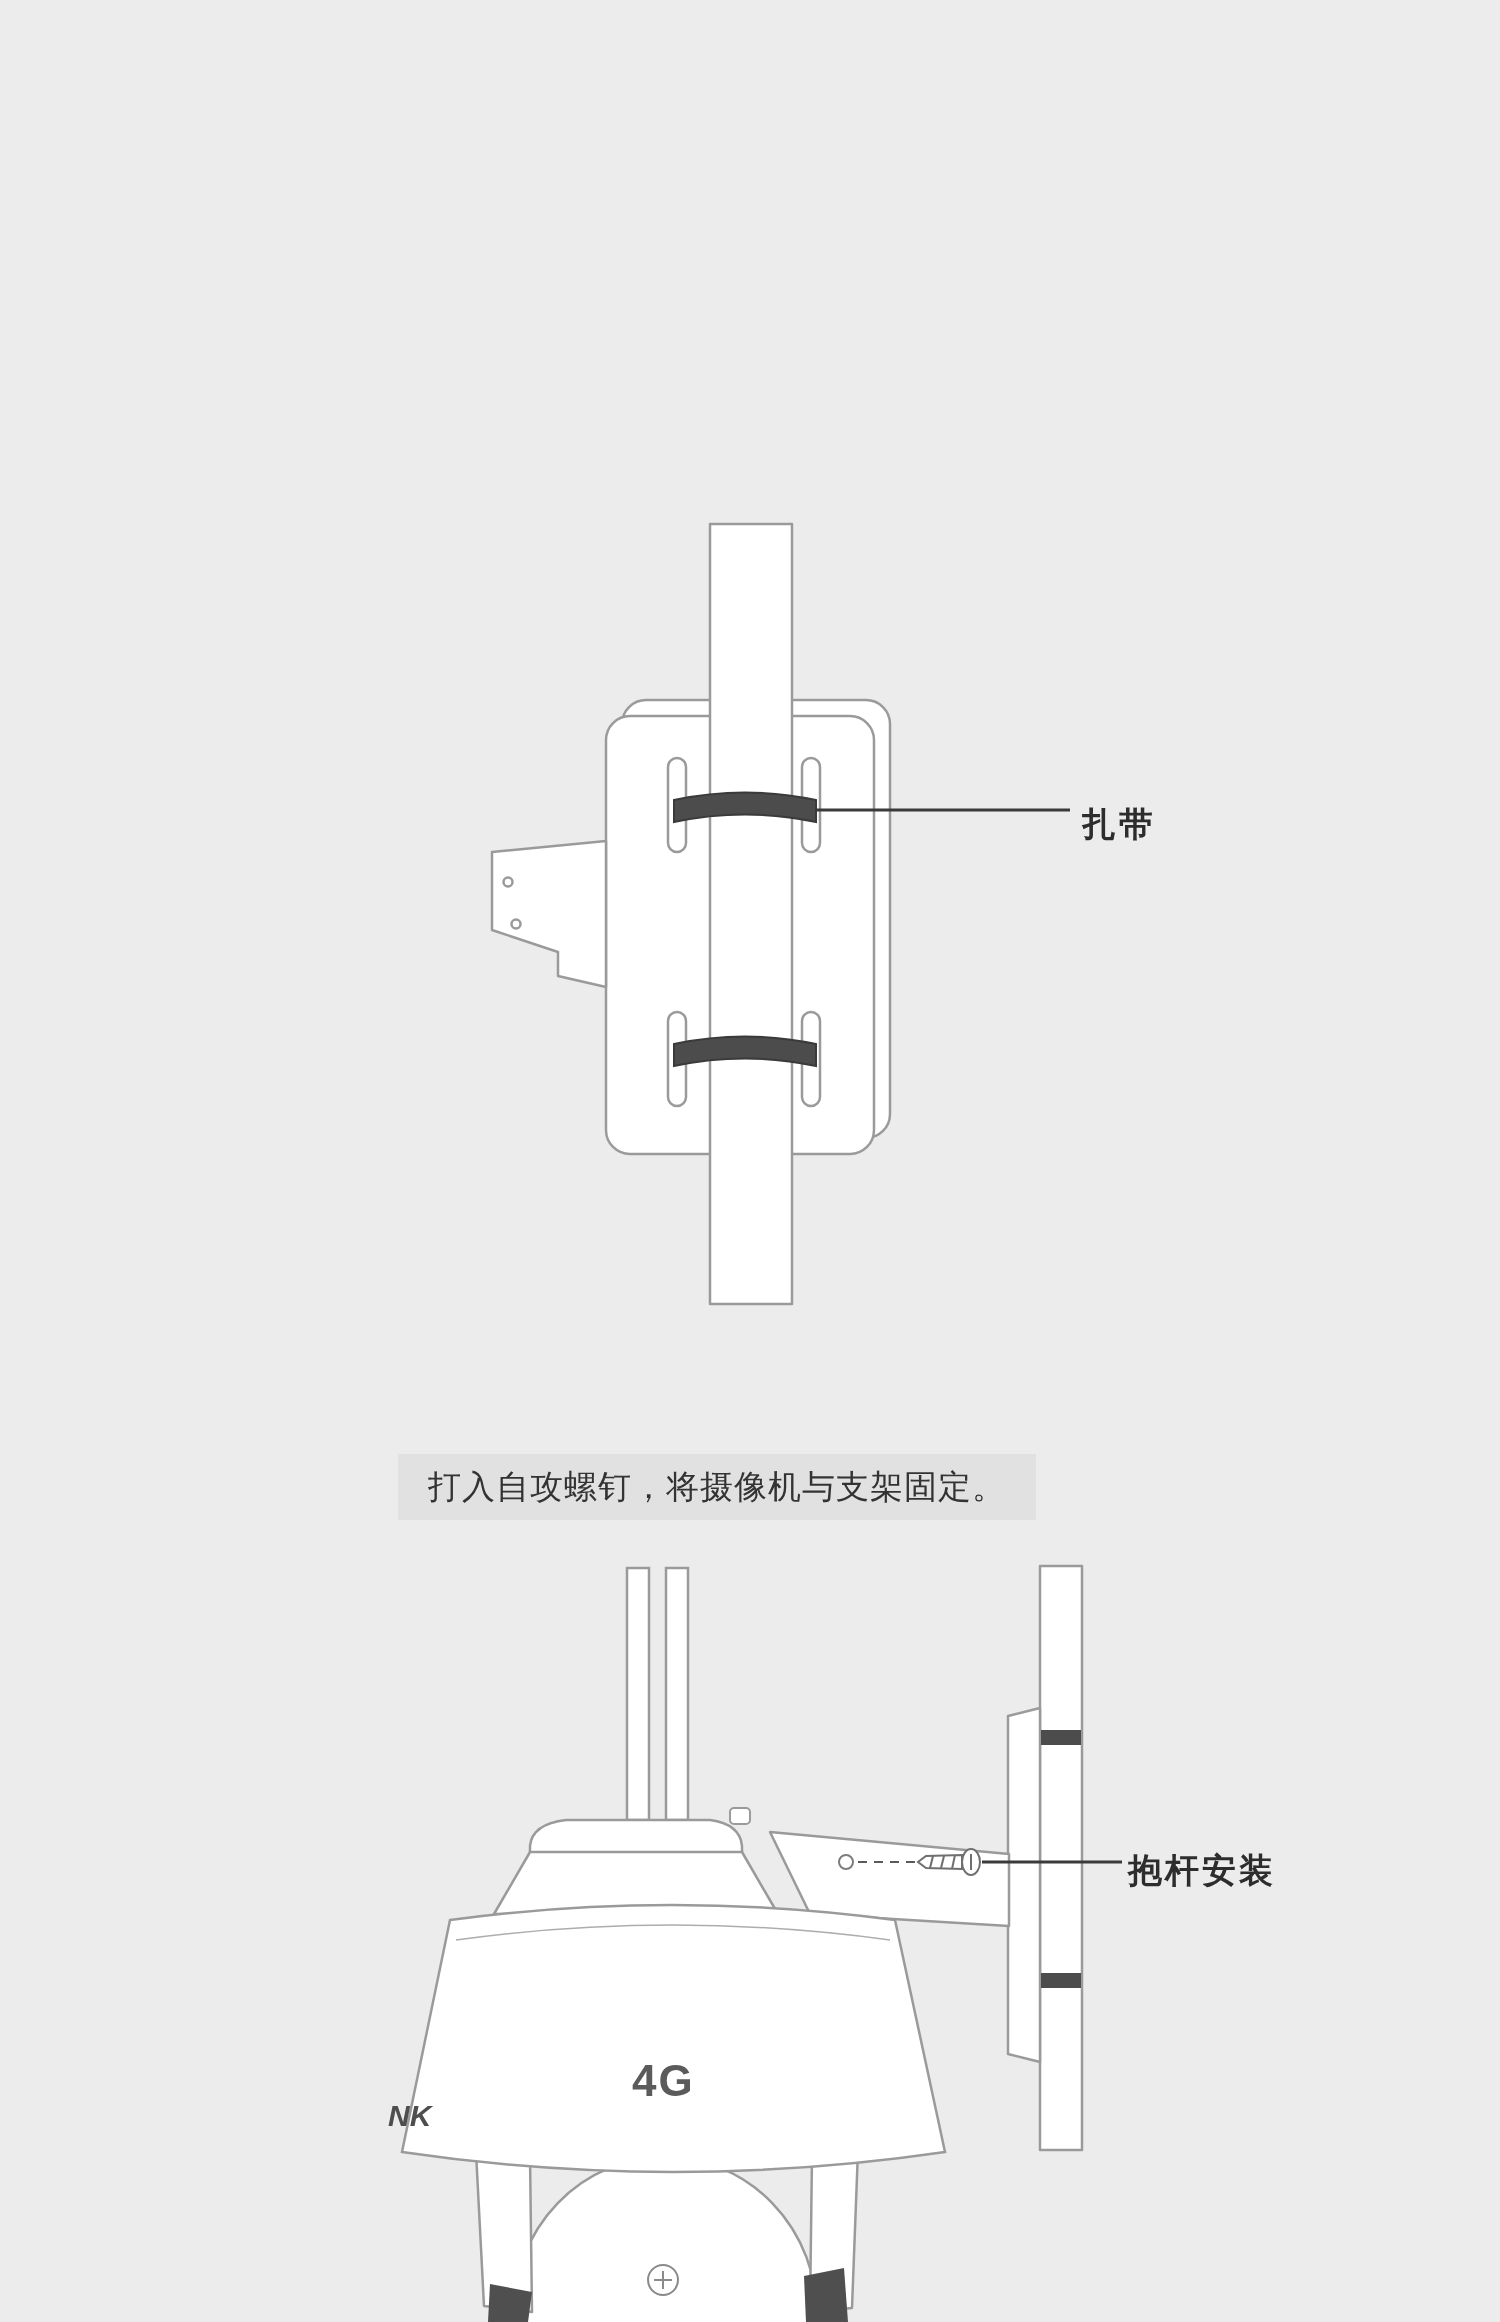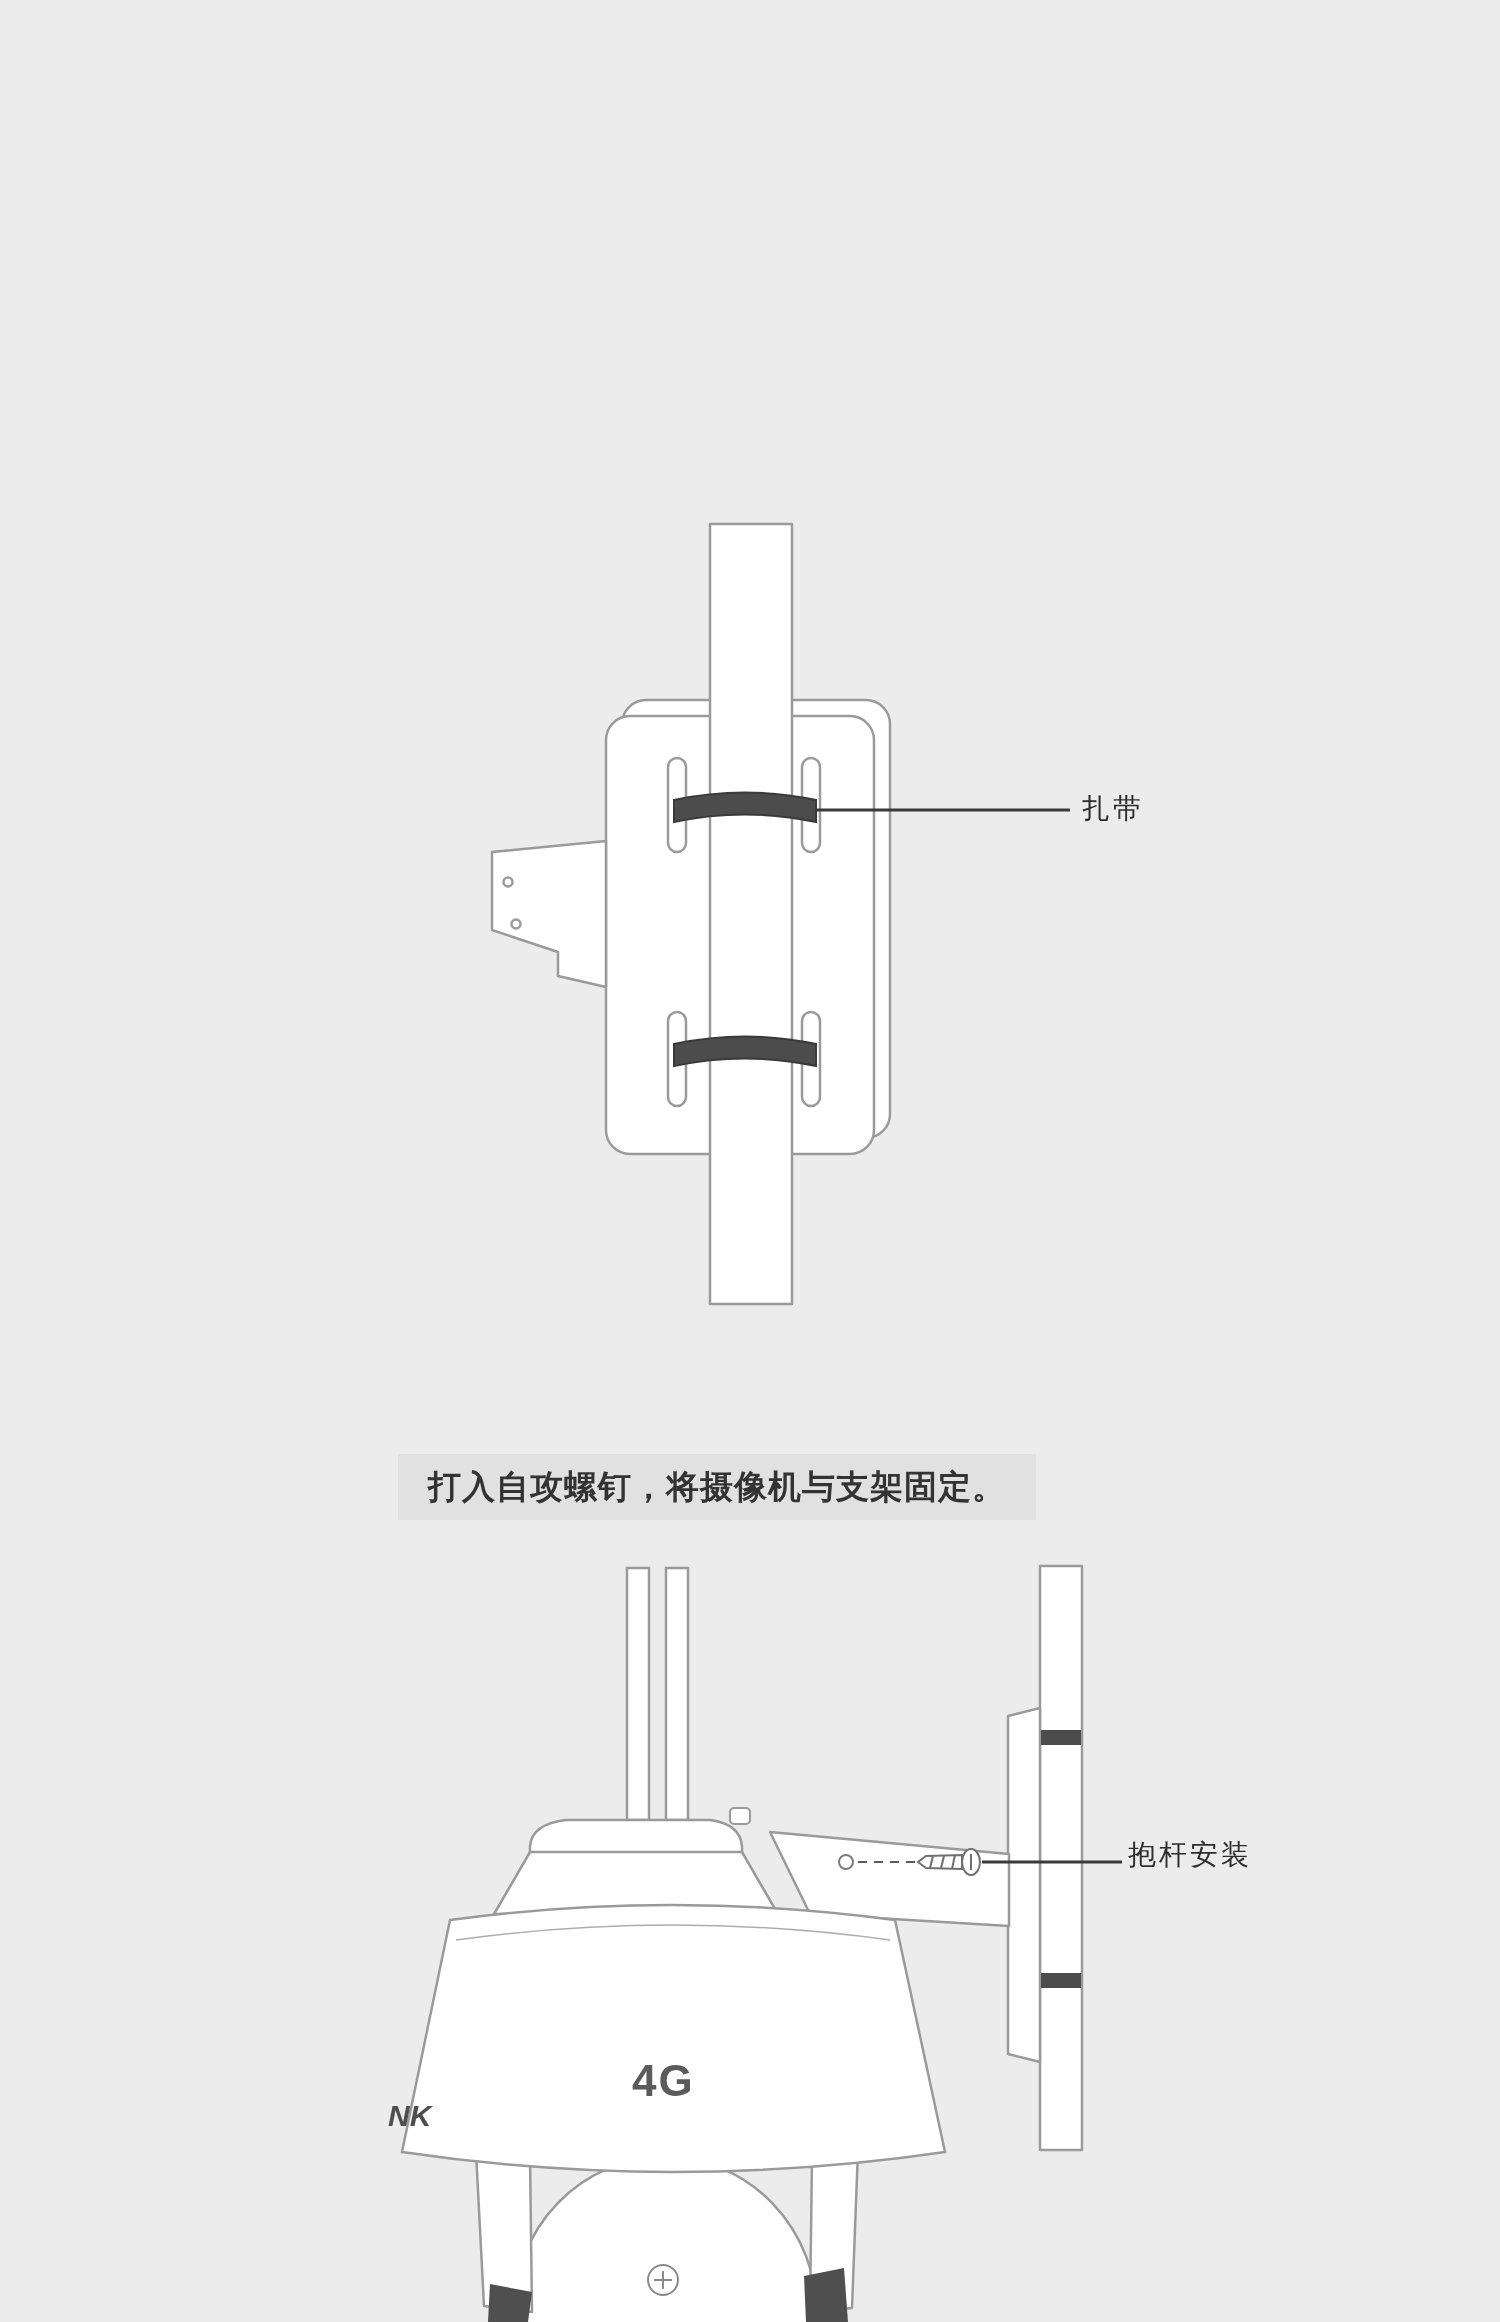--- a/index.html
+++ b/index.html
@@ -25,28 +25,29 @@
     position:absolute;
     background: var(--caption-background, #e1e1e1);
     font-size:33px;
     line-height:1.45;
     padding:9px 30px;
     color:#333333;
     letter-spacing:1px;
     white-space:nowrap;
   }
   .caption1 { left:558px; top:330px; }
-  .caption2 { left:398px; top:1454px;font-weight:bold; }
+  .caption2 { left:398px; top:1454px; }
   .callout {
     position:absolute;
-    font-size:28px;
-    font-weight:400;
+    font-size:34px;
+    font-weight:700;
     letter-spacing:3px;
     color:#2d2d2d;
     white-space:nowrap;
+    margin-top:12px;
   }
   .callout1 { left:1082px; top:790px; }
   .callout2 { left:1128px; top:1836px; }
   .illus { position:absolute; }
 </style>
 </head>
 <body>
 
 <div class="page">
 

